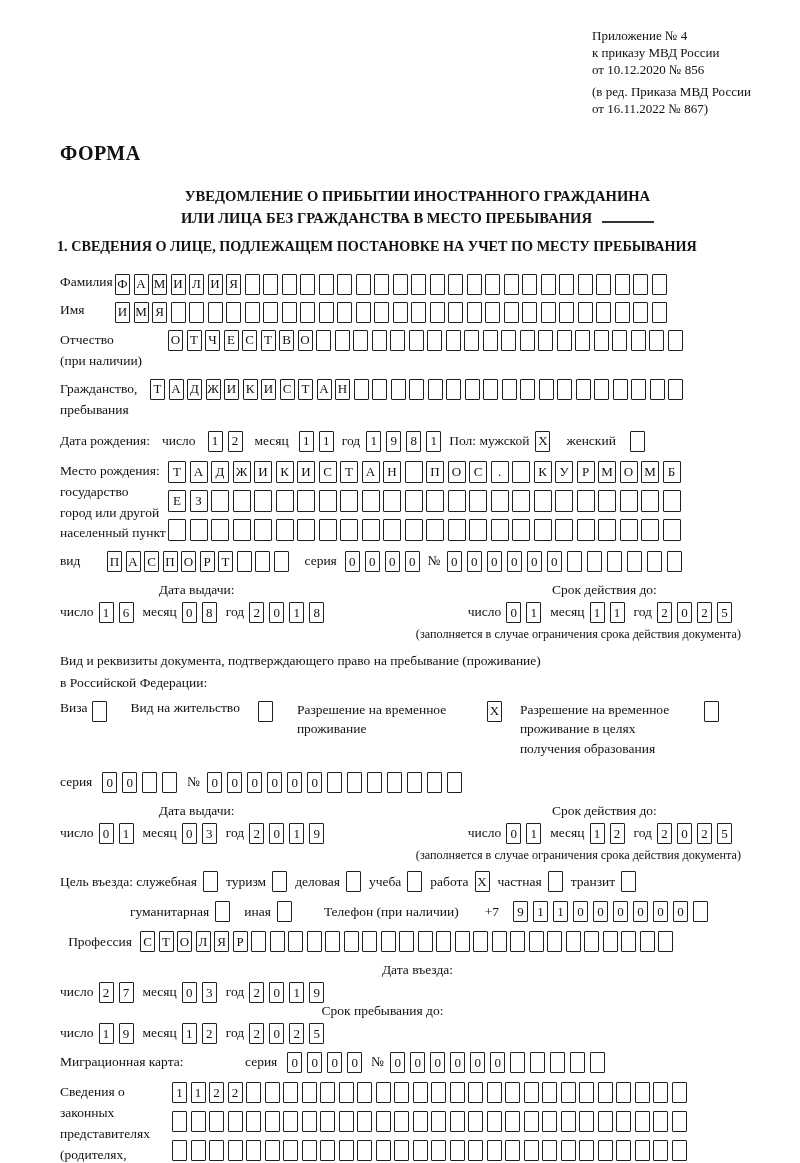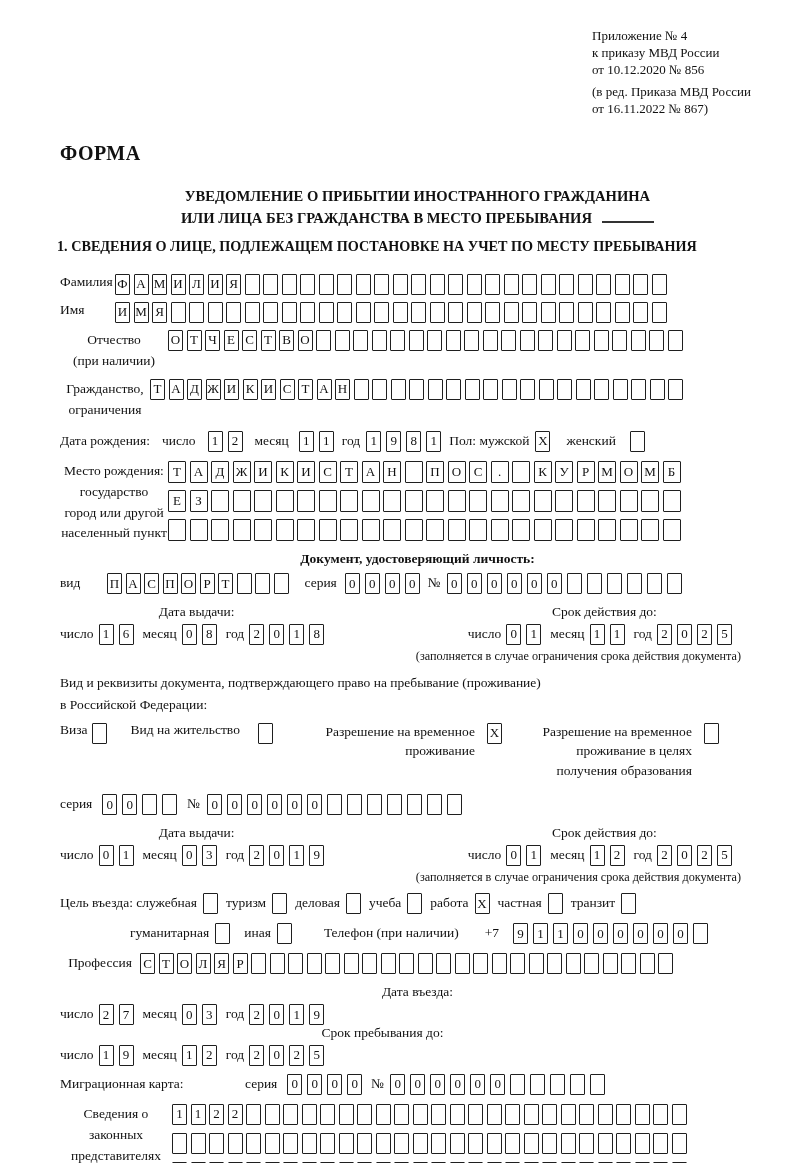--- a/index.html
+++ b/index.html
@@ -29,41 +29,41 @@
     flex:none; width:15px; height:21px;
     border:1.6px solid #1f1f1f; border-radius:1px;
     display:flex; align-items:center; justify-content:center;
     font-size:13px; font-family:"Liberation Serif","DejaVu Serif",serif;
     background:#fff;
   }
   .wide .c { width:18px; height:22px; }
   .g5 { gap:5px; }
   .lbl { flex:none; }
   .lblcol { flex:none; }
-  .lblcol div { line-height:1.55;text-align:center; }
+  .lblcol div { line-height:1.55; }
 
   .inline { display:flex; align-items:center; }
   .inline > * { flex:none; }
 
   
   .dates { display:flex; justify-content:space-between; margin-bottom:8px; }
   .dgroup { display:flex; flex-direction:column; }
   .dgroup .dtitle { text-align:center; margin-bottom:3px; }
   .dline { display:flex; align-items:center; }
   .dline .lbl { margin-right:5px; }
   .dline .cr { margin-right:9px; }
   .dnote { font-size:12.2px; white-space:nowrap; margin-top:4px; text-align:right; }
   .right-col { align-items:flex-end; }
 
   .para { margin:4px 0 6px 0; line-height:1.6; }
 
   
   .cbrow { display:flex; align-items:flex-start; margin:4px 0 10px 0; }
   .cbrow .cr { margin-left:8px; margin-top:1px; }
-  .cb-text-c { text-align:right; line-height:1.45; }
+  .cb-text-c { text-align:left; line-height:1.45; }
 
   .purpose-row { display:flex; align-items:center; margin-bottom:9px; }
   .purpose-row .cr { margin:0 8px 0 6px; }
 
   .note-bottom { font-size:12.6px; margin:10px 0 0 125px; text-align:center; width:560px; } 
 </style>
 </head>
 <body>
 
 <div class="page">
@@ -189,21 +189,21 @@
         <span class="c"></span>
         <span class="c"></span>
         <span class="c"></span>
         <span class="c"></span>
       </div>
   </div>
 
   <div class="row">
     <div class="lblcol" style="width:90px;">
       <div>Гражданство,</div>
-      <div>ограничения</div>
+      <div>пребывания</div>
     </div>
     <div class="cr">
         <span class="c">Т</span>
         <span class="c">А</span>
         <span class="c">Д</span>
         <span class="c">Ж</span>
         <span class="c">И</span>
         <span class="c">К</span>
         <span class="c">И</span>
         <span class="c">С</span>
@@ -342,21 +342,20 @@
           <span class="c"></span>
           <span class="c"></span>
           <span class="c"></span>
           <span class="c"></span>
           <span class="c"></span>
           <span class="c"></span>
         </div>
     </div>
   </div>
 
-  <div style="text-align:center; font-weight:bold; margin:2px 0 5px 0;">Документ, удостоверяющий личность:</div>
 
   <div class="row inline">
     <span class="lbl" style="width:47px;">вид</span>
     <div class="cr" style="margin-right:16px;">
         <span class="c">П</span>
         <span class="c">А</span>
         <span class="c">С</span>
         <span class="c">П</span>
         <span class="c">О</span>
         <span class="c">Р</span>

